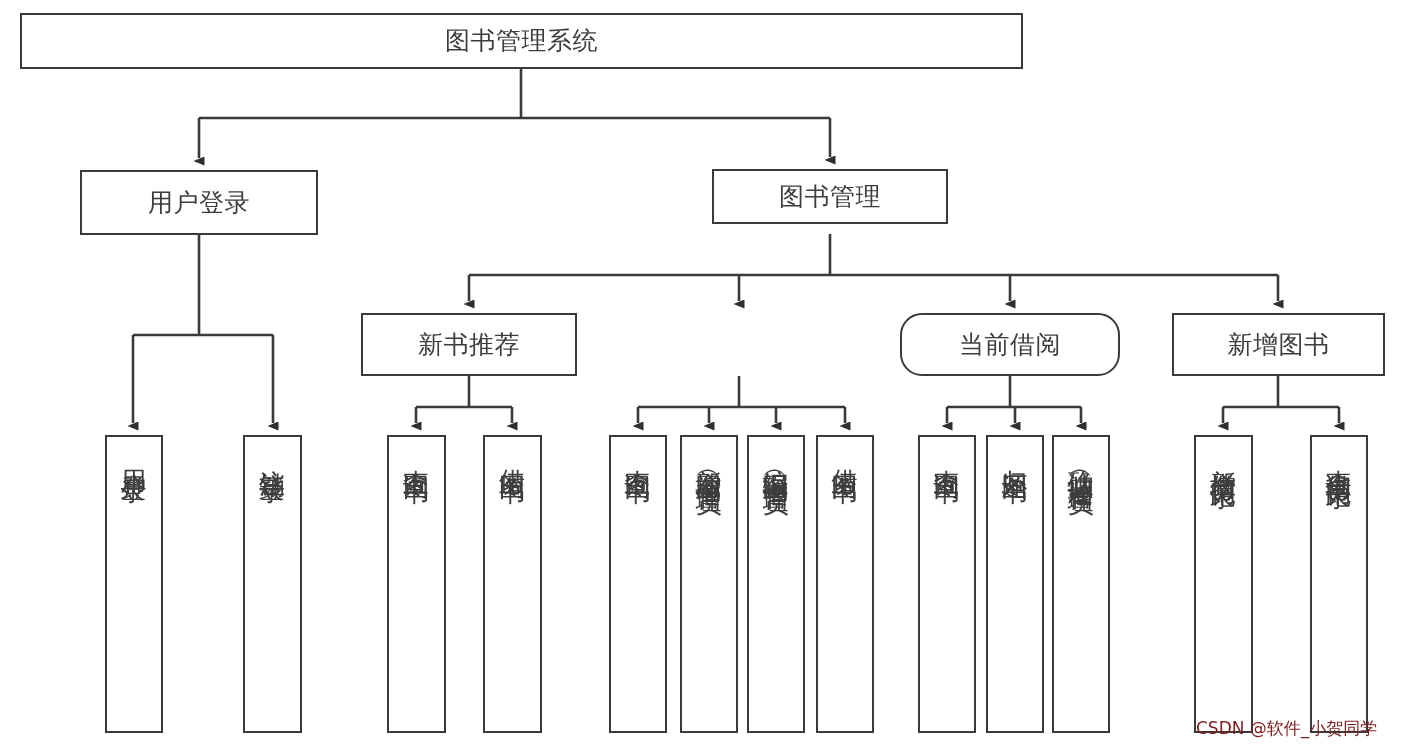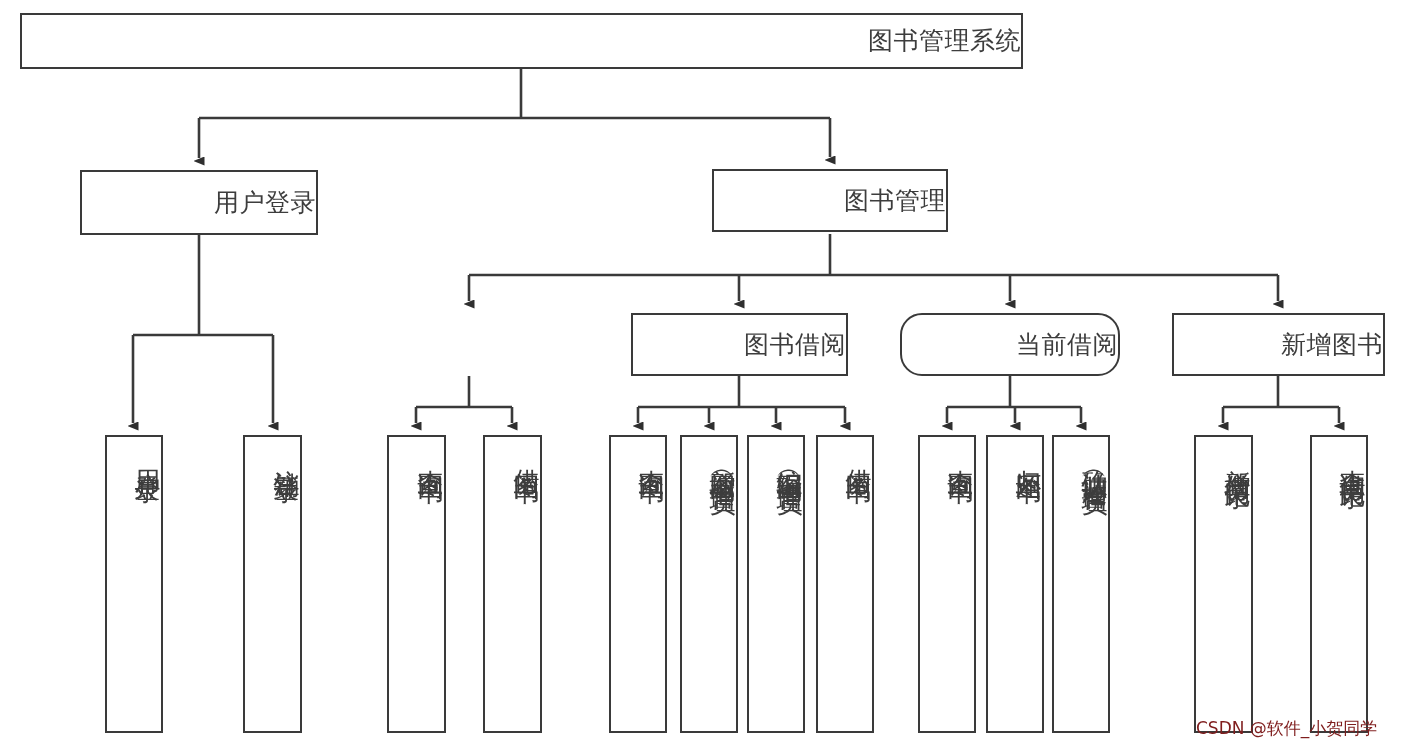--- a/index.html
+++ b/index.html
@@ -26,21 +26,21 @@
     height: 747px;
     pointer-events: none;
   }
   .node {
     position: absolute;
     box-sizing: border-box;
     border: 2.5px solid #3a3a3a;
     background: #ffffff;
     display: flex;
     align-items: center;
-    justify-content: flex-end;
+    justify-content: center;
     color: #3d3d3d;
     z-index: 2;
   }
   .node .label {
     display: block;
     text-align: center;
     line-height: 1.18;
     letter-spacing: 0.5px;
     color: #3d3d3d;
   }
@@ -124,26 +124,26 @@
     </g>
   </svg>
 
   <div class="node horiz" id="node-root" style="left: 20px; top: 13px; width: 1003px; height: 56px;">
     <span class="label">图书管理系统</span>
   </div>
 
   <div class="node horiz" id="node-l2-0" style="left: 80px; top: 170px; width: 238px; height: 65px;">
     <span class="label">用户登录</span>
   </div>
-  <div class="node horiz" id="node-l2-1" style="left: 712px; top: 169px; width: 236px; height: 63px;">
+  <div class="node horiz" id="node-l2-1" style="left: 712px; top: 169px; width: 236px; height: 55px;">
     <span class="label">图书管理</span>
   </div>
 
-  <div class="node horiz" id="node-l3-1" style="left: 631px; top: 313px; width: 217px; height: 63px;">
-    <span class="label">图书借阅</span>
+  <div class="node horiz" id="node-l3-0" style="left: 361px; top: 313px; width: 216px; height: 63px;">
+    <span class="label">新书推荐</span>
   </div>
   <div class="node horiz" id="node-l3-2" style="left: 900px; top: 313px; width: 220px; height: 63px; border-radius: 22px;">
     <span class="label">当前借阅</span>
   </div>
   <div class="node horiz" id="node-l3-3" style="left: 1172px; top: 313px; width: 213px; height: 63px;">
     <span class="label">新增图书</span>
   </div>
 
   <div class="node vert" id="node-leaf-0" style="left: 105px; top: 435px; width: 58px; height: 298px;">
     <span class="label">用户登录</span>

